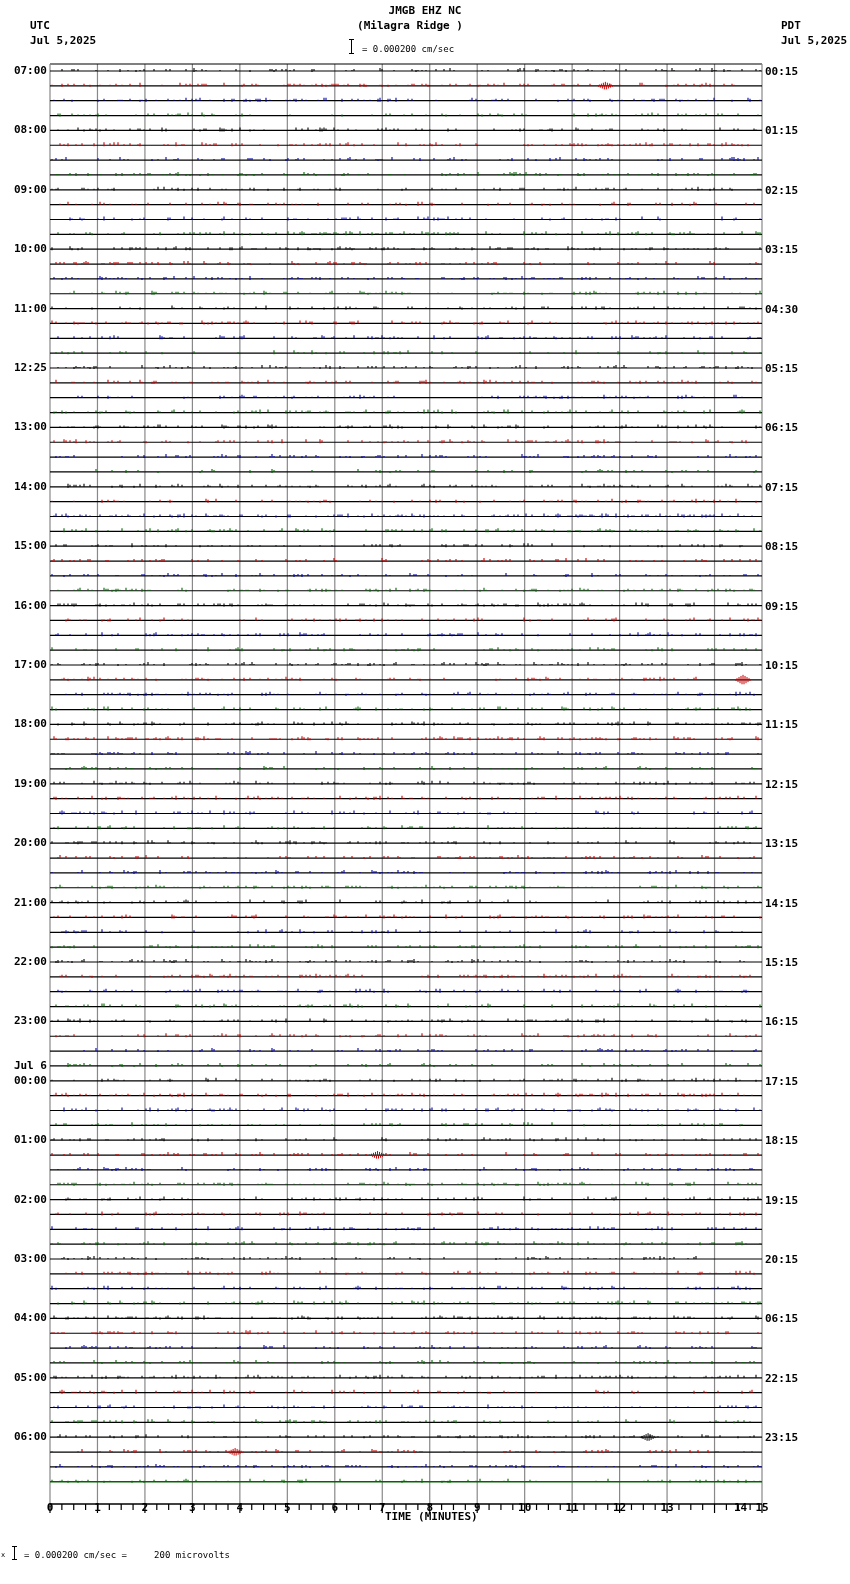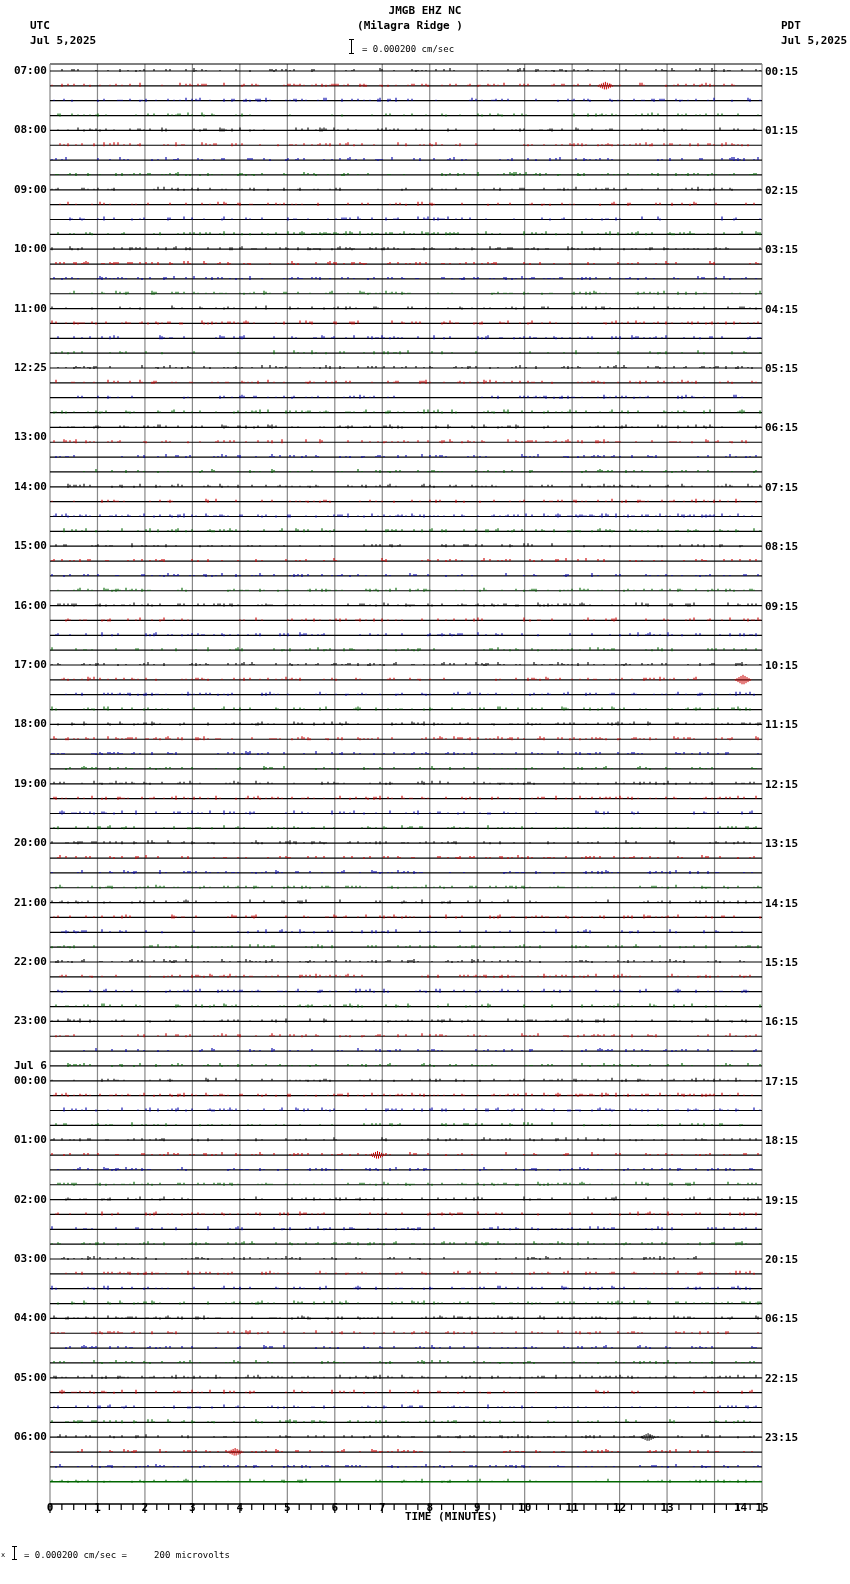--- a/index.html
+++ b/index.html
@@ -322,21 +322,21 @@
     <div class="xtick" style="left:619.6px; top:1498px; margin-top:0; transform:translateY(2px); top:1500px;">12</div>
     <div class="xtick" style="left:667.0666666666667px; top:1498px; margin-top:0; transform:translateY(2px); top:1500px;">13</div>
     <div class="xtick" style="left:714.5333333333333px; top:1498px; margin-top:0; transform:translateY(2px); top:1500px;padding-left:26px;">14</div>
     <div class="xtick" style="left:762px; top:1498px; margin-top:0; transform:translateY(2px); top:1500px;">15</div>
     <div class="hour-l" style="top:65px;">07:00</div>
     <div class="hour-l" style="top:124.4px;">08:00</div>
     <div class="hour-l" style="top:183.8px;">09:00</div>
     <div class="hour-l" style="top:243.2px;">10:00</div>
     <div class="hour-l" style="top:302.6px;">11:00</div>
     <div class="hour-l" style="top:362px;">12:25</div>
-    <div class="hour-l" style="top:421.4px;margin-top:10px;">13:00</div>
+    <div class="hour-l" style="top:421.4px;">13:00</div>
     <div class="hour-l" style="top:480.8px;">14:00</div>
     <div class="hour-l" style="top:540.2px;">15:00</div>
     <div class="hour-l" style="top:599.6px;margin-left:28px;">16:00</div>
     <div class="hour-l" style="top:659px;">17:00</div>
     <div class="hour-l" style="top:718.4px;">18:00</div>
     <div class="hour-l" style="top:777.8px;">19:00</div>
     <div class="hour-l" style="top:837.1999999999999px;">20:00</div>
     <div class="hour-l" style="top:896.6px;">21:00</div>
     <div class="hour-l" style="top:956px;">22:00</div>
     <div class="hour-l" style="top:1015.4px;">23:00</div>
@@ -345,21 +345,21 @@
     <div class="hour-l" style="top:1134.2px;">01:00</div>
     <div class="hour-l" style="top:1193.6px;">02:00</div>
     <div class="hour-l" style="top:1253px;">03:00</div>
     <div class="hour-l" style="top:1312.3999999999999px;">04:00</div>
     <div class="hour-l" style="top:1371.8px;">05:00</div>
     <div class="hour-l" style="top:1431.2px;">06:00</div>
     <div class="hour-r" style="top:66px;">00:15</div>
     <div class="hour-r" style="top:125.4px;">01:15</div>
     <div class="hour-r" style="top:184.8px;">02:15</div>
     <div class="hour-r" style="top:244.2px;">03:15</div>
-    <div class="hour-r" style="top:303.6px;">04:15</div>
+    <div class="hour-r" style="top:303.6px;">04:30</div>
     <div class="hour-r" style="top:363px;">05:15</div>
     <div class="hour-r" style="top:422.4px;">06:15</div>
     <div class="hour-r" style="top:481.8px;">07:15</div>
     <div class="hour-r" style="top:541.2px;">08:15</div>
     <div class="hour-r" style="top:600.6px;">09:15</div>
     <div class="hour-r" style="top:660px;">10:15</div>
     <div class="hour-r" style="top:719.4px;">11:15</div>
     <div class="hour-r" style="top:778.8px;">12:15</div>
     <div class="hour-r" style="top:838.1999999999999px;">13:15</div>
     <div class="hour-r" style="top:897.6px;">14:15</div>
@@ -367,19 +367,19 @@
     <div class="hour-r" style="top:1016.4px;">16:15</div>
     <div class="hour-r" style="top:1075.8px;">17:15</div>
     <div class="hour-r" style="top:1135.2px;">18:15</div>
     <div class="hour-r" style="top:1194.6px;">19:15</div>
     <div class="hour-r" style="top:1254px;">20:15</div>
     <div class="hour-r" style="top:1313.3999999999999px;">06:15</div>
     <div class="hour-r" style="top:1372.8px;">22:15</div>
     <div class="hour-r" style="top:1432.2px;">23:15</div>
   </div>
 
-<div class="lbl" style="left:389px; top:1510px;">TIME (MINUTES)</div>
+<div class="lbl" style="left:369px; top:1510px;">TIME (MINUTES)</div>
 
 <div class="small" style="left:1px; top:1550px; font-size:7px;">x</div>
 <div style="position:absolute; left:14px; top:1546px; width:1px; height:14px; background:#000;"></div>
 <div style="position:absolute; left:12px; top:1546px; width:5px; height:1px; background:#000;"></div>
 <div style="position:absolute; left:12px; top:1559px; width:5px; height:1px; background:#000;"></div>
 <div class="small" style="left:24px; top:1550px;">= 0.000200 cm/sec =     200 microvolts</div>
 
 </body></html>

